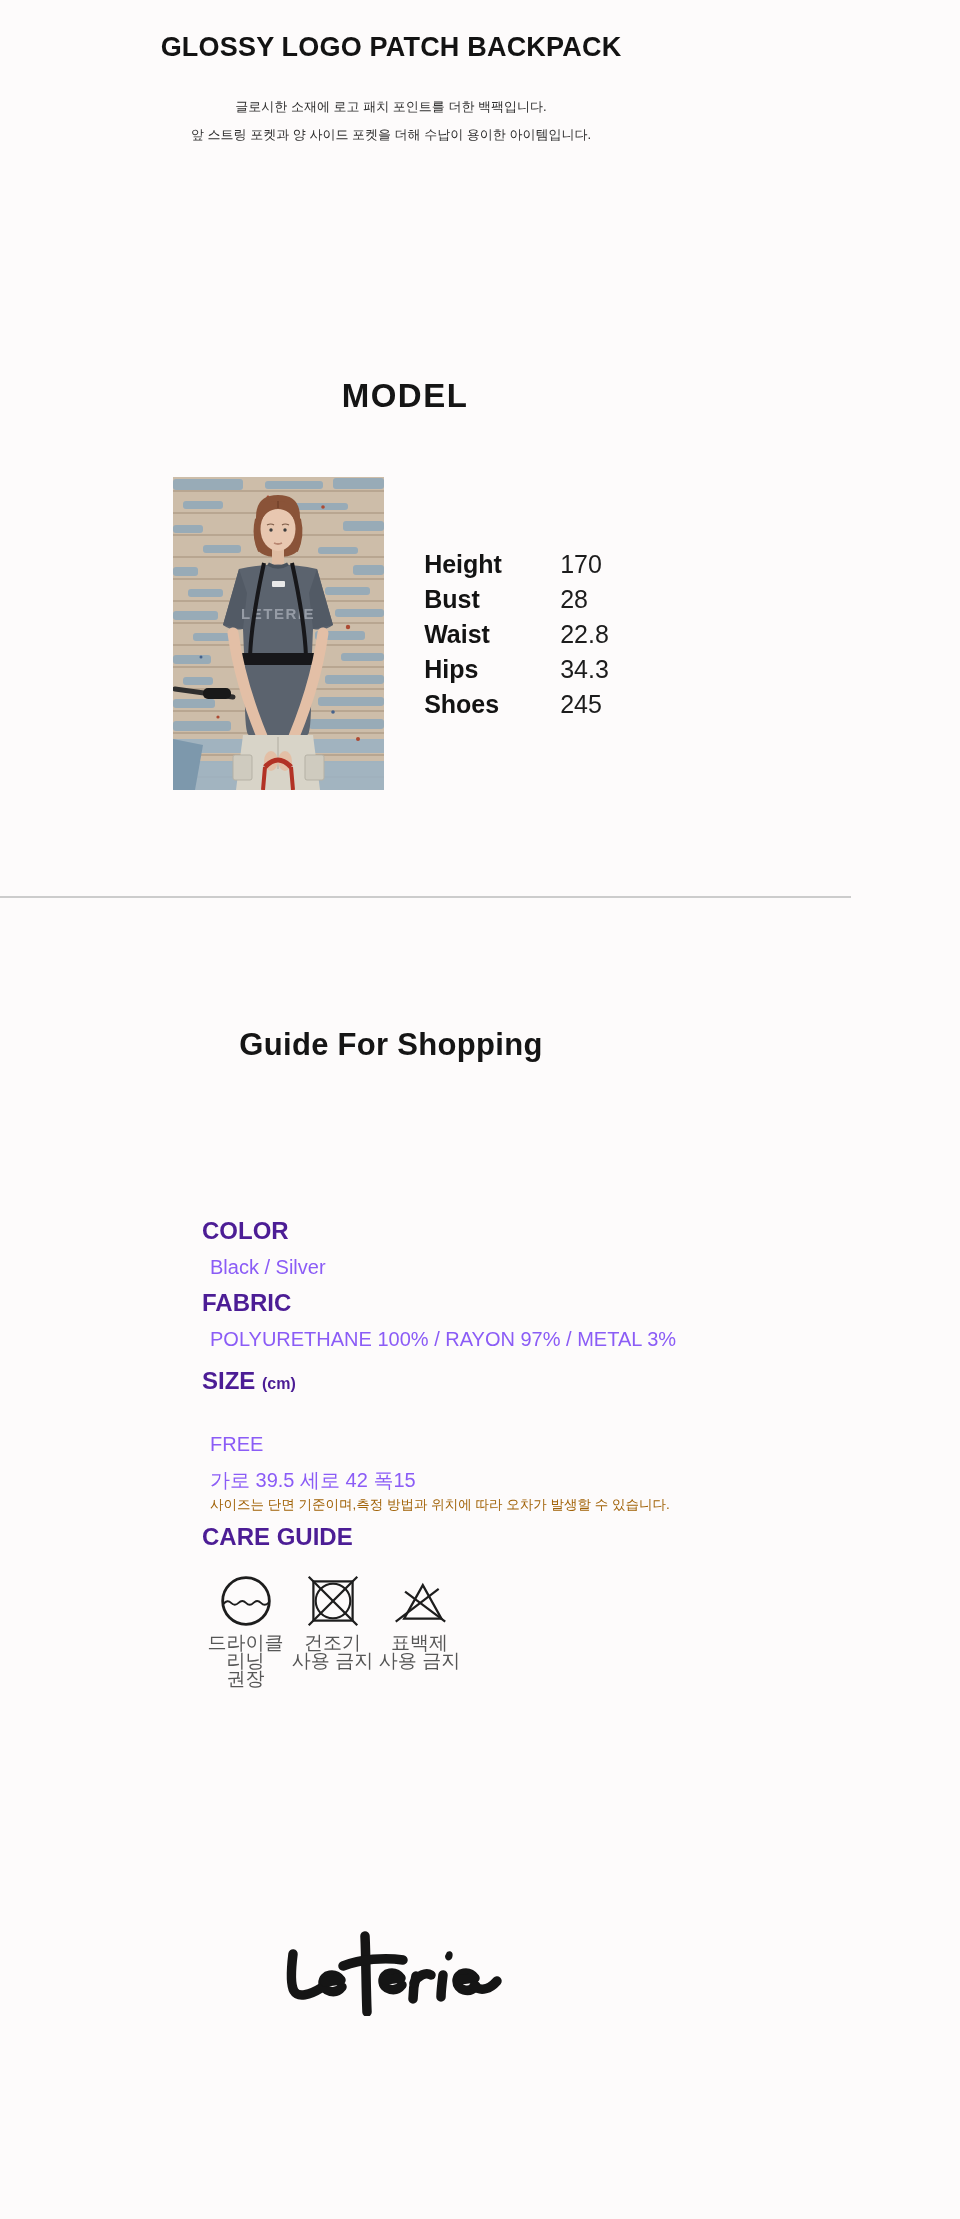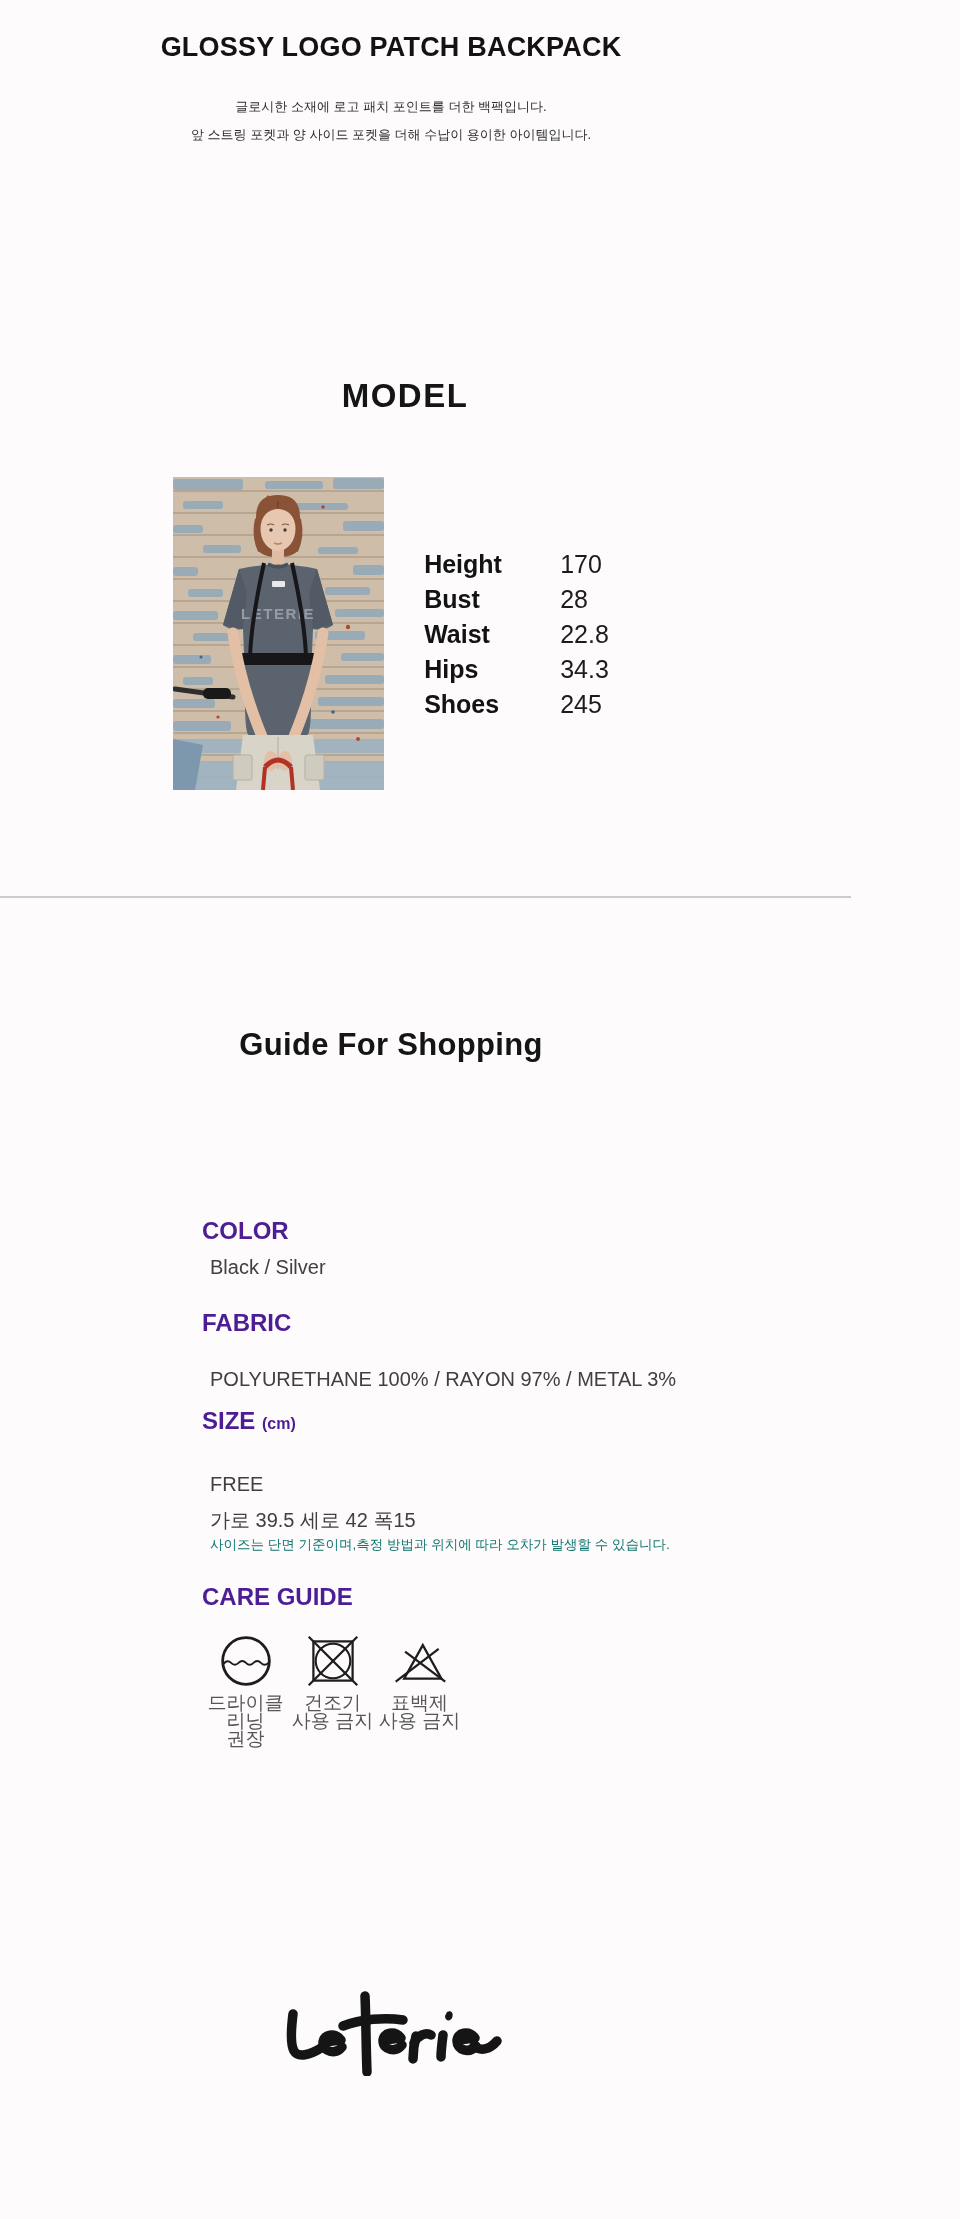--- a/index.html
+++ b/index.html
@@ -42,26 +42,26 @@
 
   
   .guide-heading {
     margin-top:128px; text-align:center;
     font-size:31px; line-height:38px; font-weight:bold; letter-spacing:.3px;
     color:#151515;
   }
   .guide-content { margin:152px 0 0 202px; width:620px; }
   .sub-heading { font-size:24px; line-height:30px; font-weight:bold; color:#4c1d95; }
   .sub-heading .unit { font-size:16px; font-weight:bold; }
-  .value { font-size:20px; line-height:26px; margin:8px 0 0 8px; color:#404040; }
-  .mt14 { margin-top:28px; }
+  .value { font-size:20px; line-height:26px; margin:8px 0 0 8px; color:#8b5cf6; }
+  .mt14 { margin-top:8px; }
   .mt18 { margin-top:32px; }
   .mt22 { margin-top:14px; }
   .mt10 { margin-top:10px; }
-  .note { font-size:13.5px; line-height:18px; margin:3px 0 7px 8px; color:#0f766e; }
+  .note { font-size:13.5px; line-height:18px; margin:3px 0 7px 8px; color:#a16207; }
 
   
   .care-row { display:flex; margin-top:21px; }
   .care-item { width:87px; display:flex; flex-direction:column; align-items:center; }
   .care-icon { width:56px; height:56px; }
   .care-label { margin-top:5px; font-size:19px; line-height:18px; color:#565656; text-align:center; }
 
   
   .footer { margin-top:238px; text-align:center; }
   .brand-logo svg { display:inline-block; }

